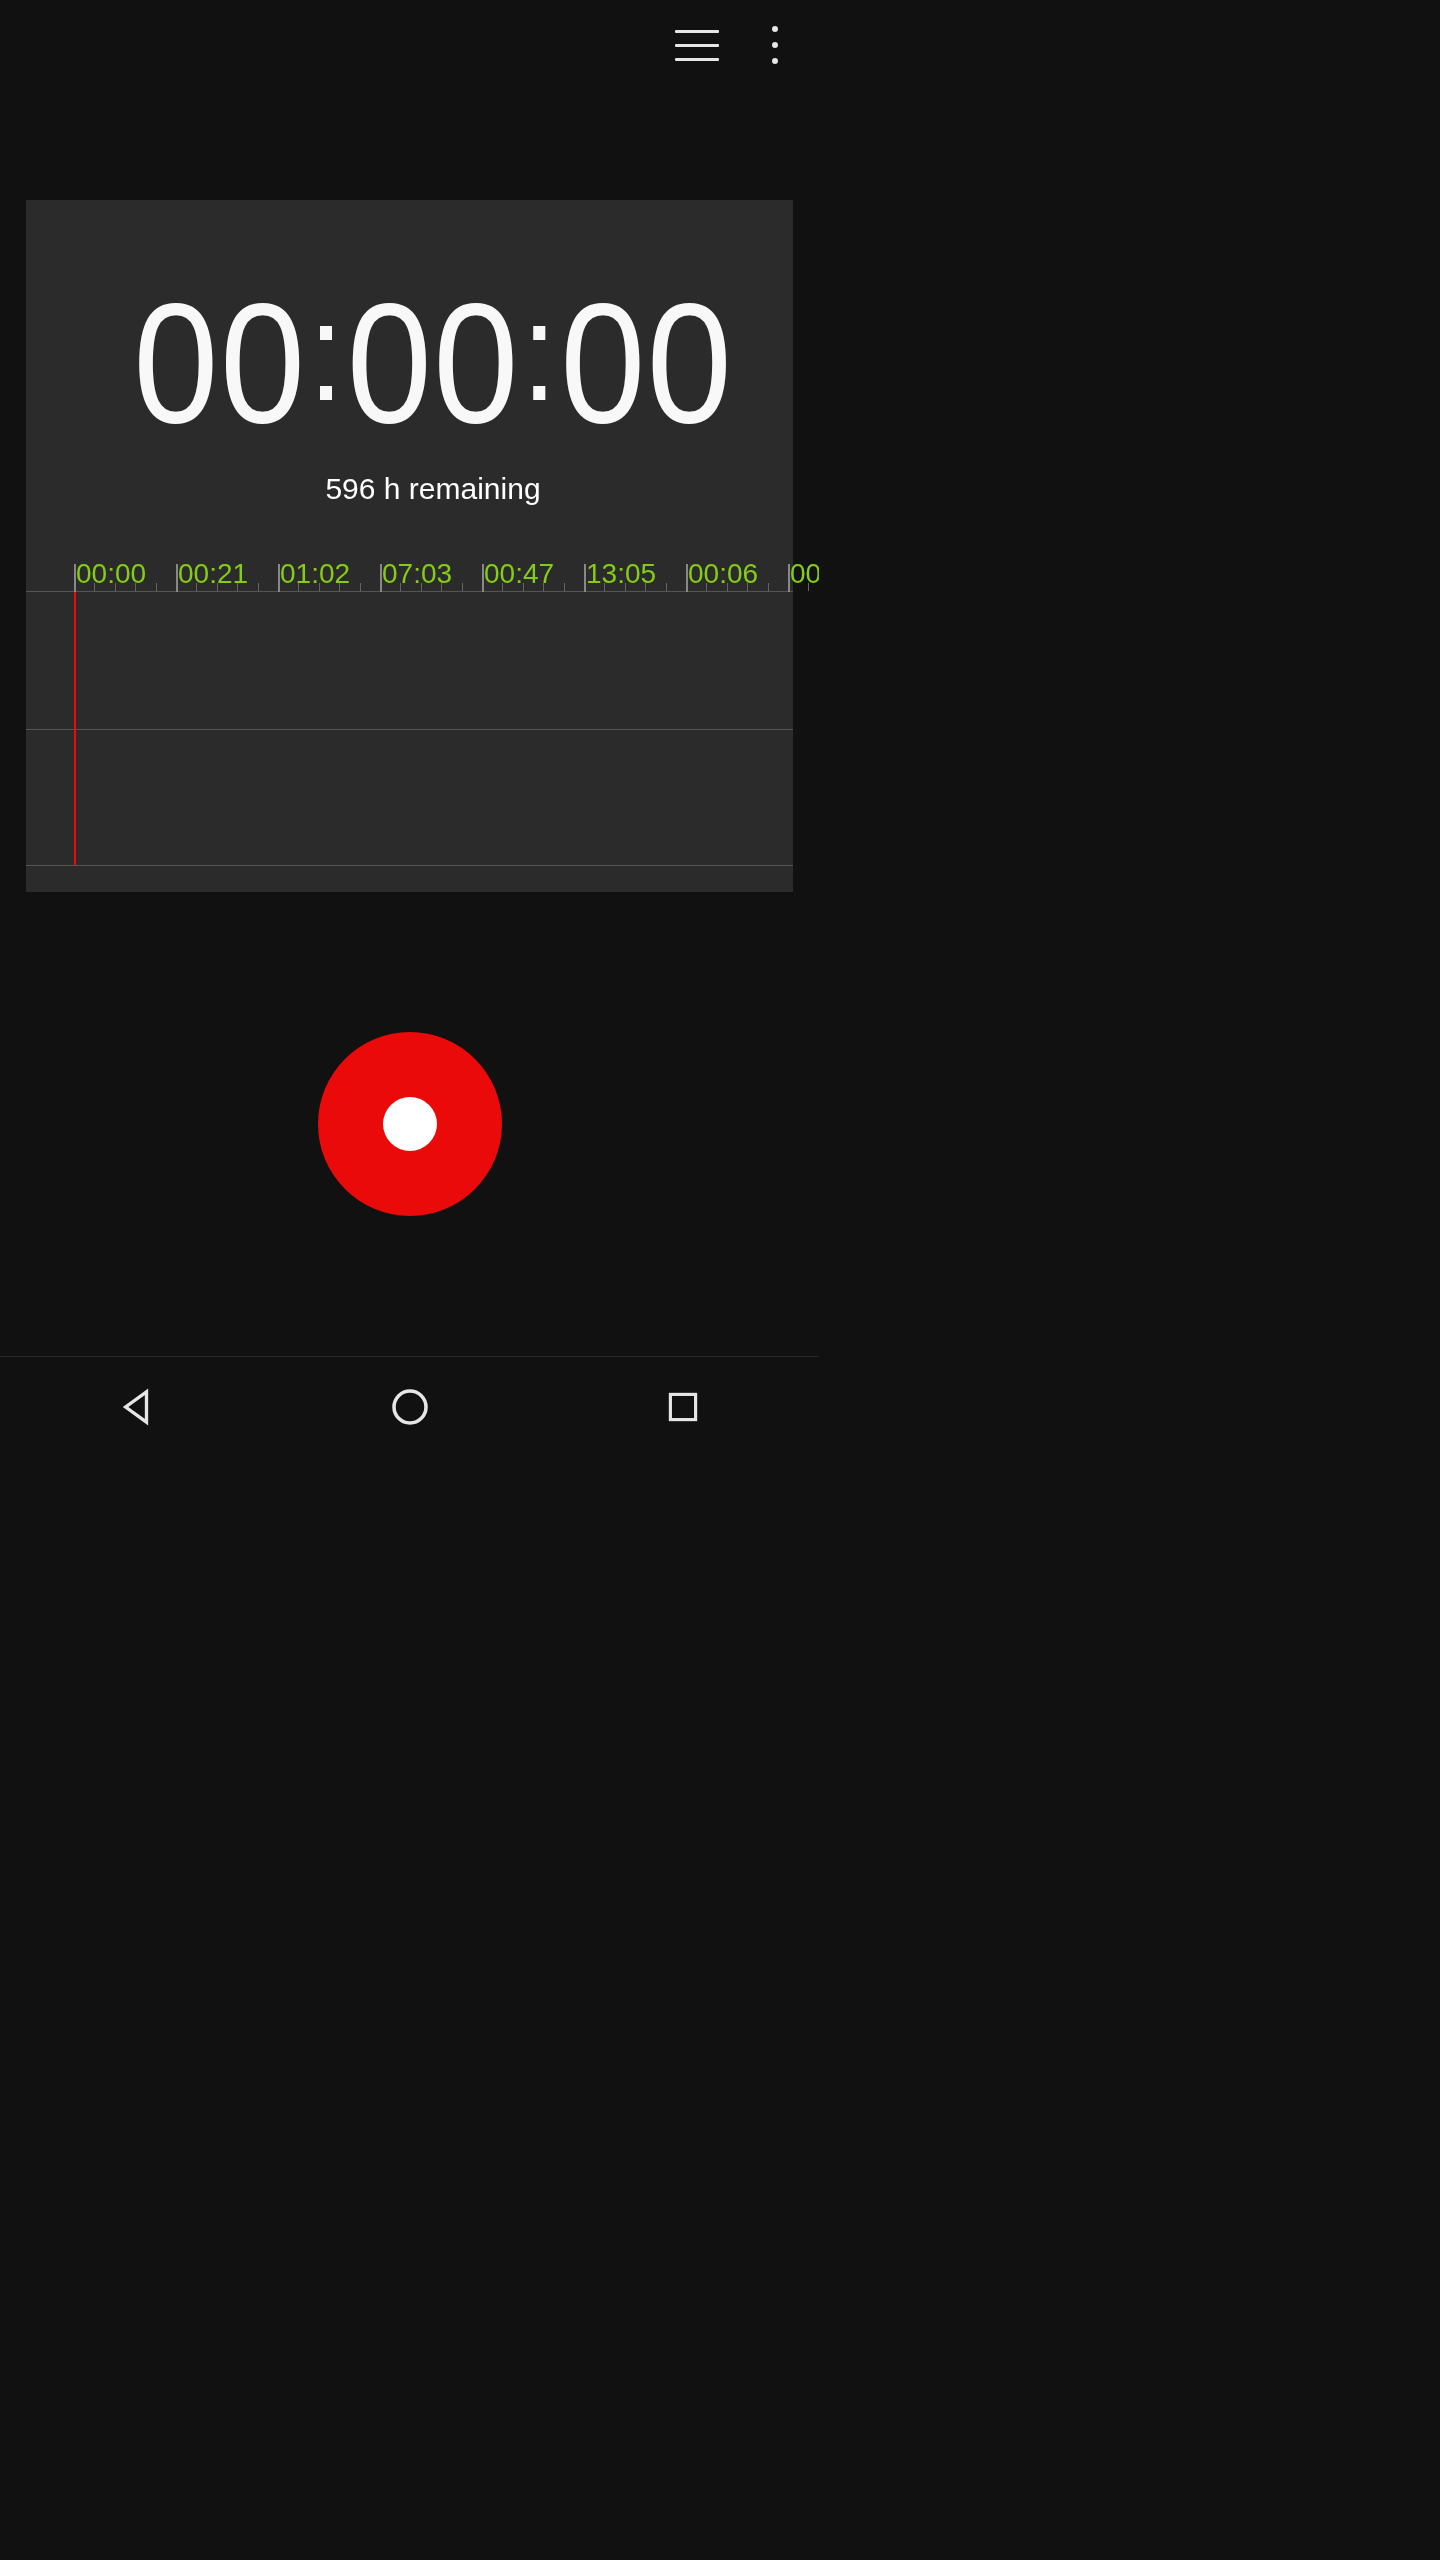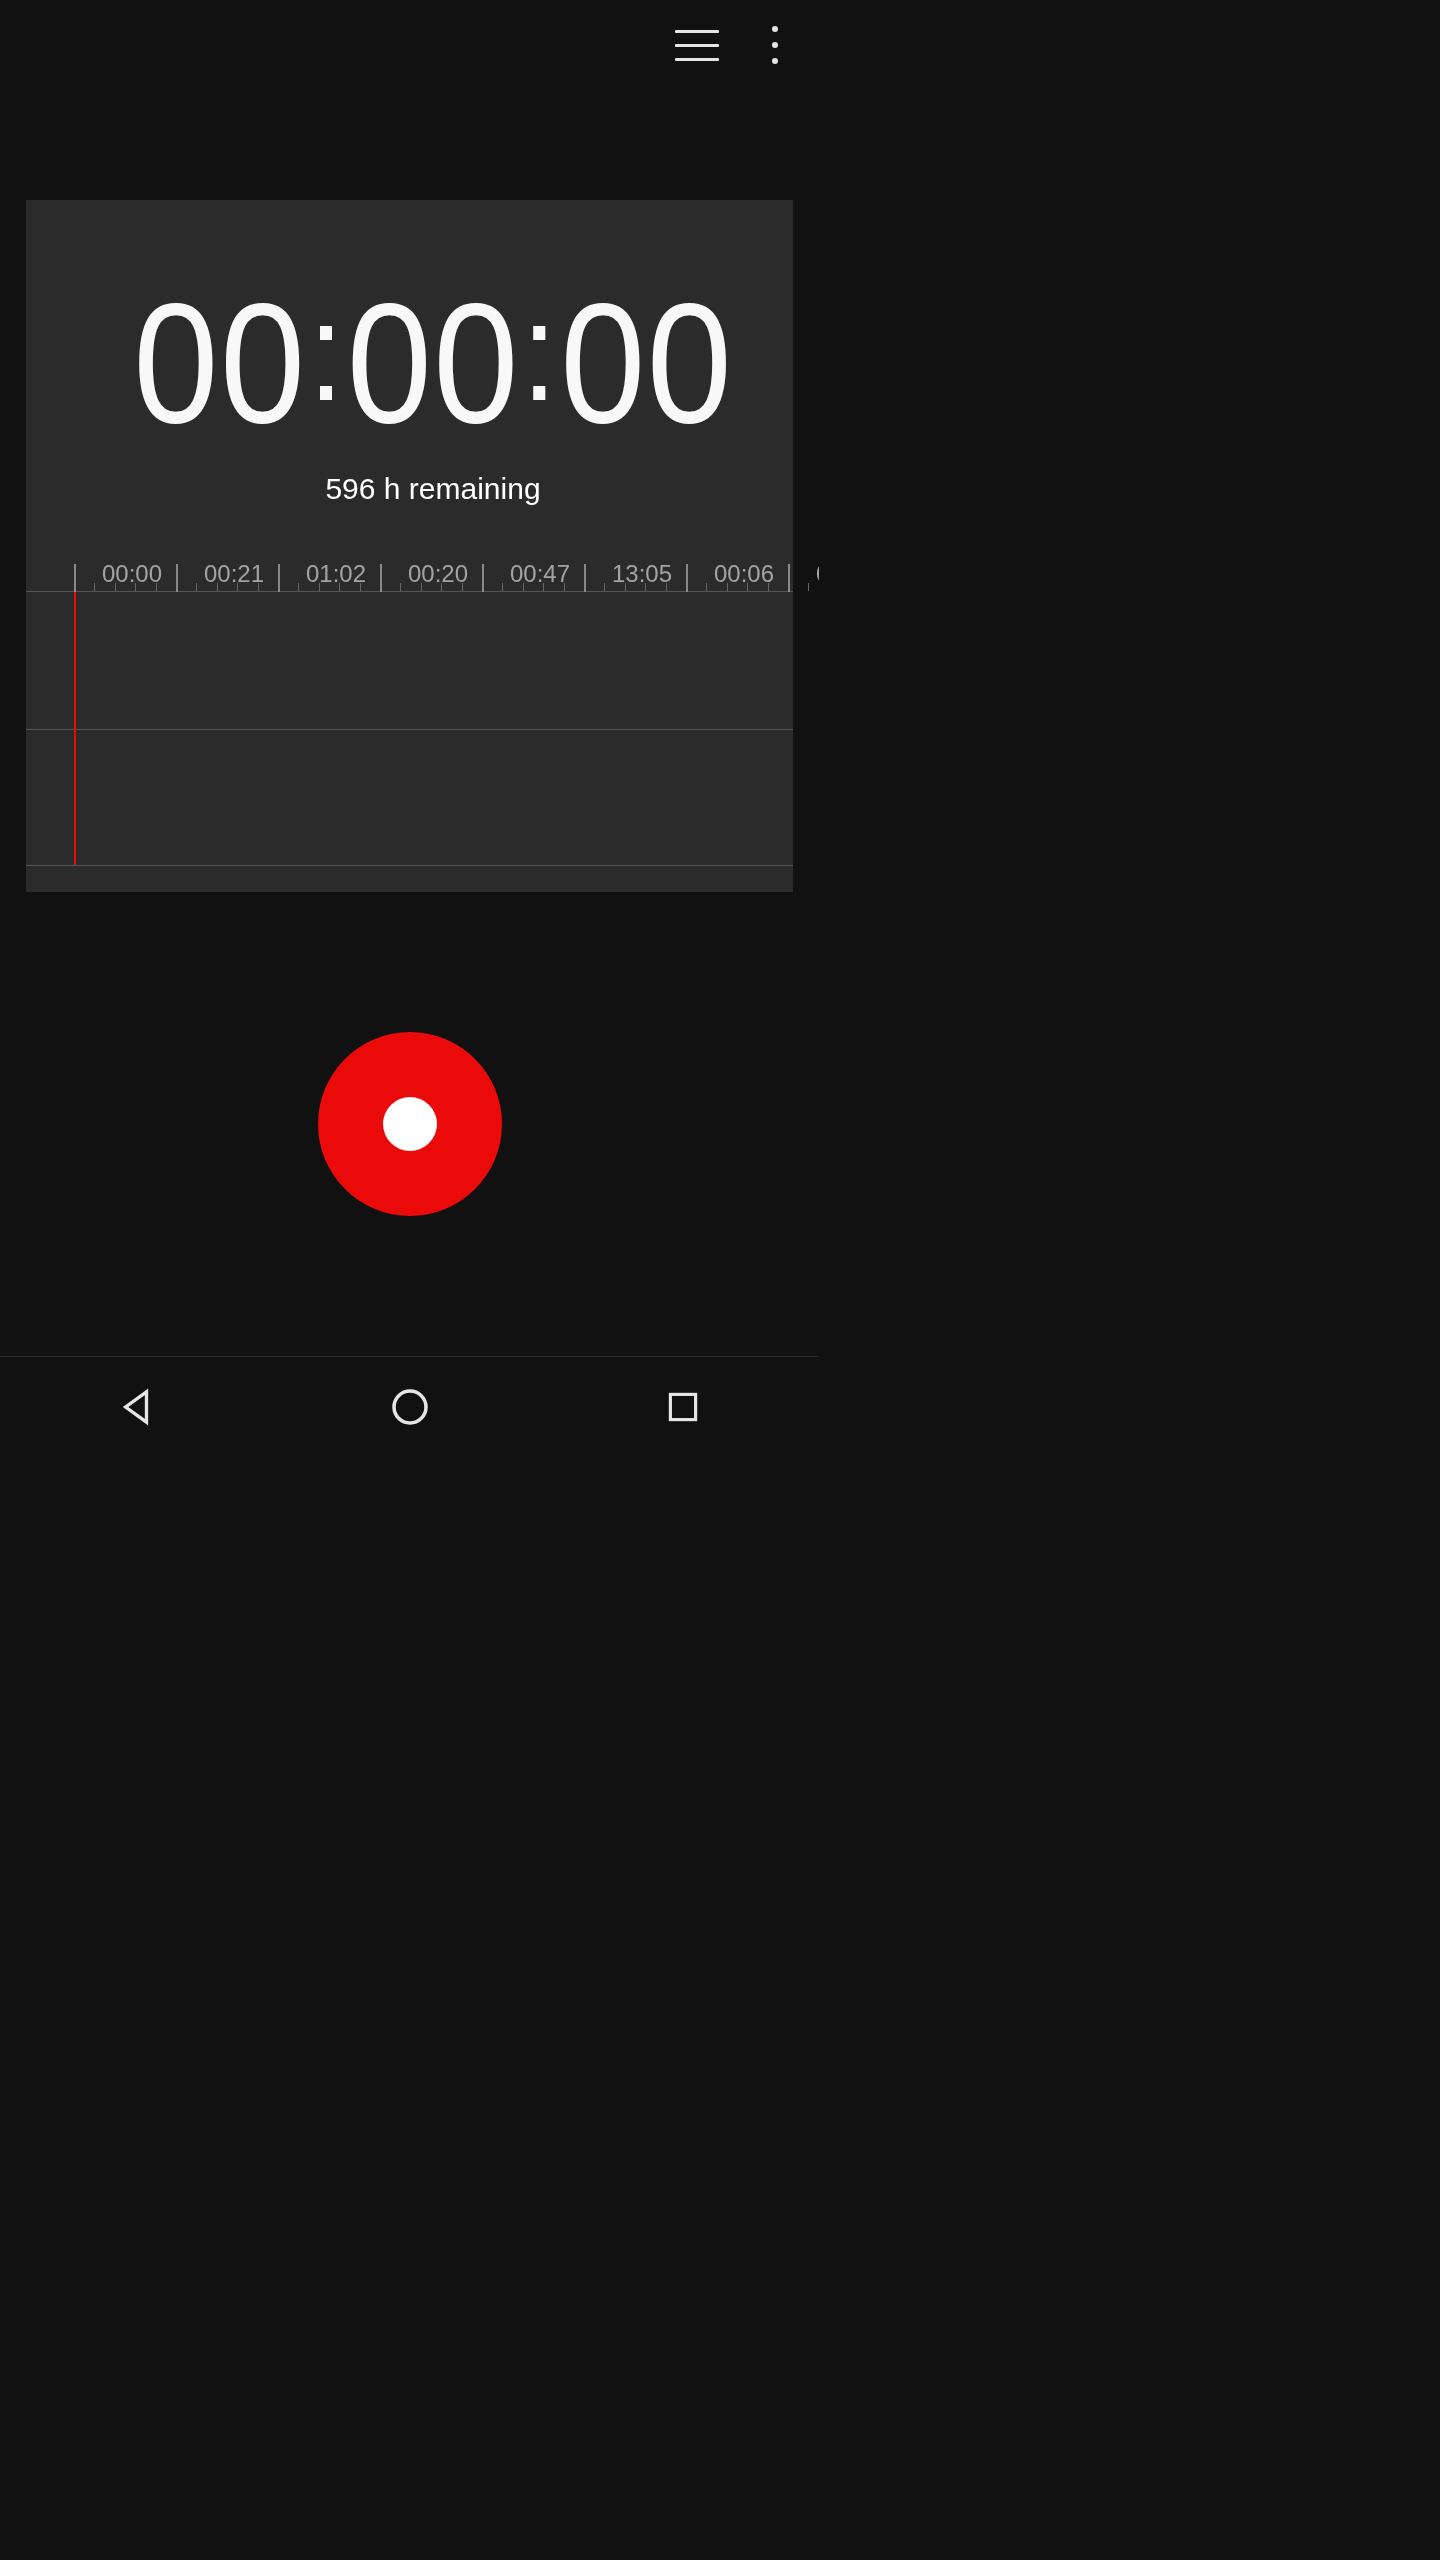--- a/index.html
+++ b/index.html
@@ -102,23 +102,23 @@
   .ruler {
     height: 28px;
     position: relative;
     border-bottom: 1px solid #555;
   }
   .ruler .major {
     position: absolute;
     top: 0;
     height: 28px;
     border-left: 2px solid #888;
-    font-size: 24px;
-    color: #a3a3a3;
-    padding-left: 26px;
+    font-size: 28px;
+    color: #84cc16;
+    padding-left: 0;
     line-height: 12px;
     padding-top: 4px;
     white-space: nowrap;
   }
   .ruler .minor {
     position: absolute;
     bottom: 0;
     height: 8px;
     border-left: 1px solid #666;
   }
@@ -217,21 +217,21 @@
         <div class="major" style="left: 150px;">00:21</div>
         <div class="minor" style="left: 170.4px;"></div>
         <div class="minor" style="left: 190.8px;"></div>
         <div class="minor" style="left: 211.2px;"></div>
         <div class="minor" style="left: 231.6px;"></div>
         <div class="major" style="left: 252px;">01:02</div>
         <div class="minor" style="left: 272.4px;"></div>
         <div class="minor" style="left: 292.8px;"></div>
         <div class="minor" style="left: 313.2px;"></div>
         <div class="minor" style="left: 333.6px;"></div>
-        <div class="major" style="left: 354px;">00:20</div>
+        <div class="major" style="left: 354px;">07:03</div>
         <div class="minor" style="left: 374.4px;"></div>
         <div class="minor" style="left: 394.8px;"></div>
         <div class="minor" style="left: 415.2px;"></div>
         <div class="minor" style="left: 435.6px;"></div>
         <div class="major" style="left: 456px;">00:47</div>
         <div class="minor" style="left: 476.4px;"></div>
         <div class="minor" style="left: 496.8px;"></div>
         <div class="minor" style="left: 517.2px;"></div>
         <div class="minor" style="left: 537.6px;"></div>
         <div class="major" style="left: 558px;">13:05</div>

